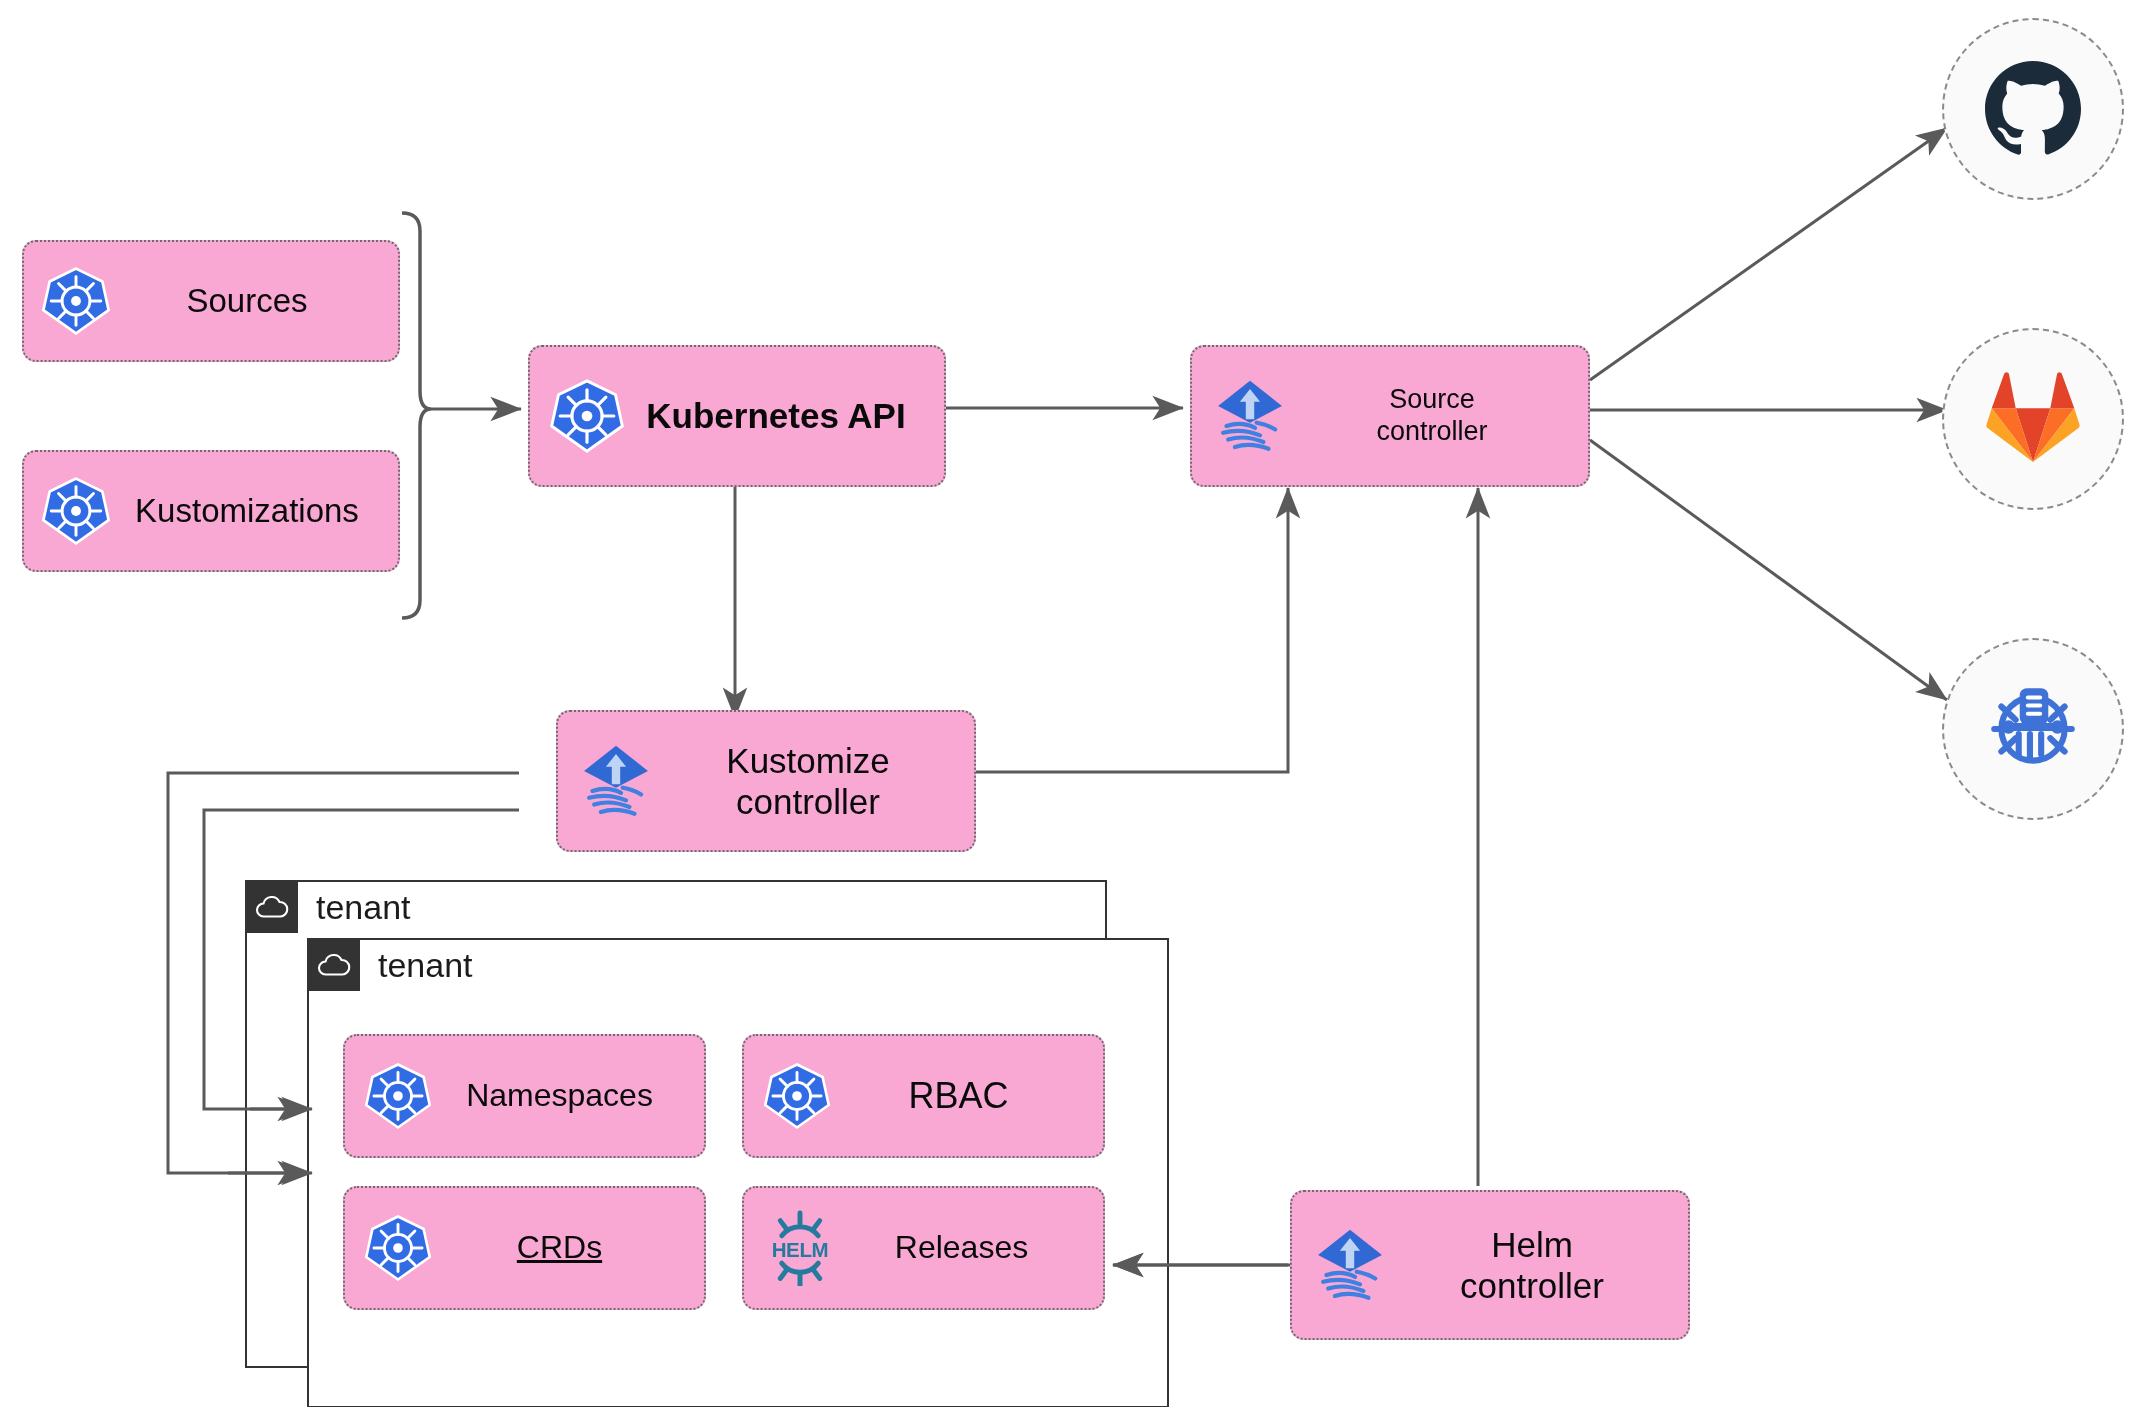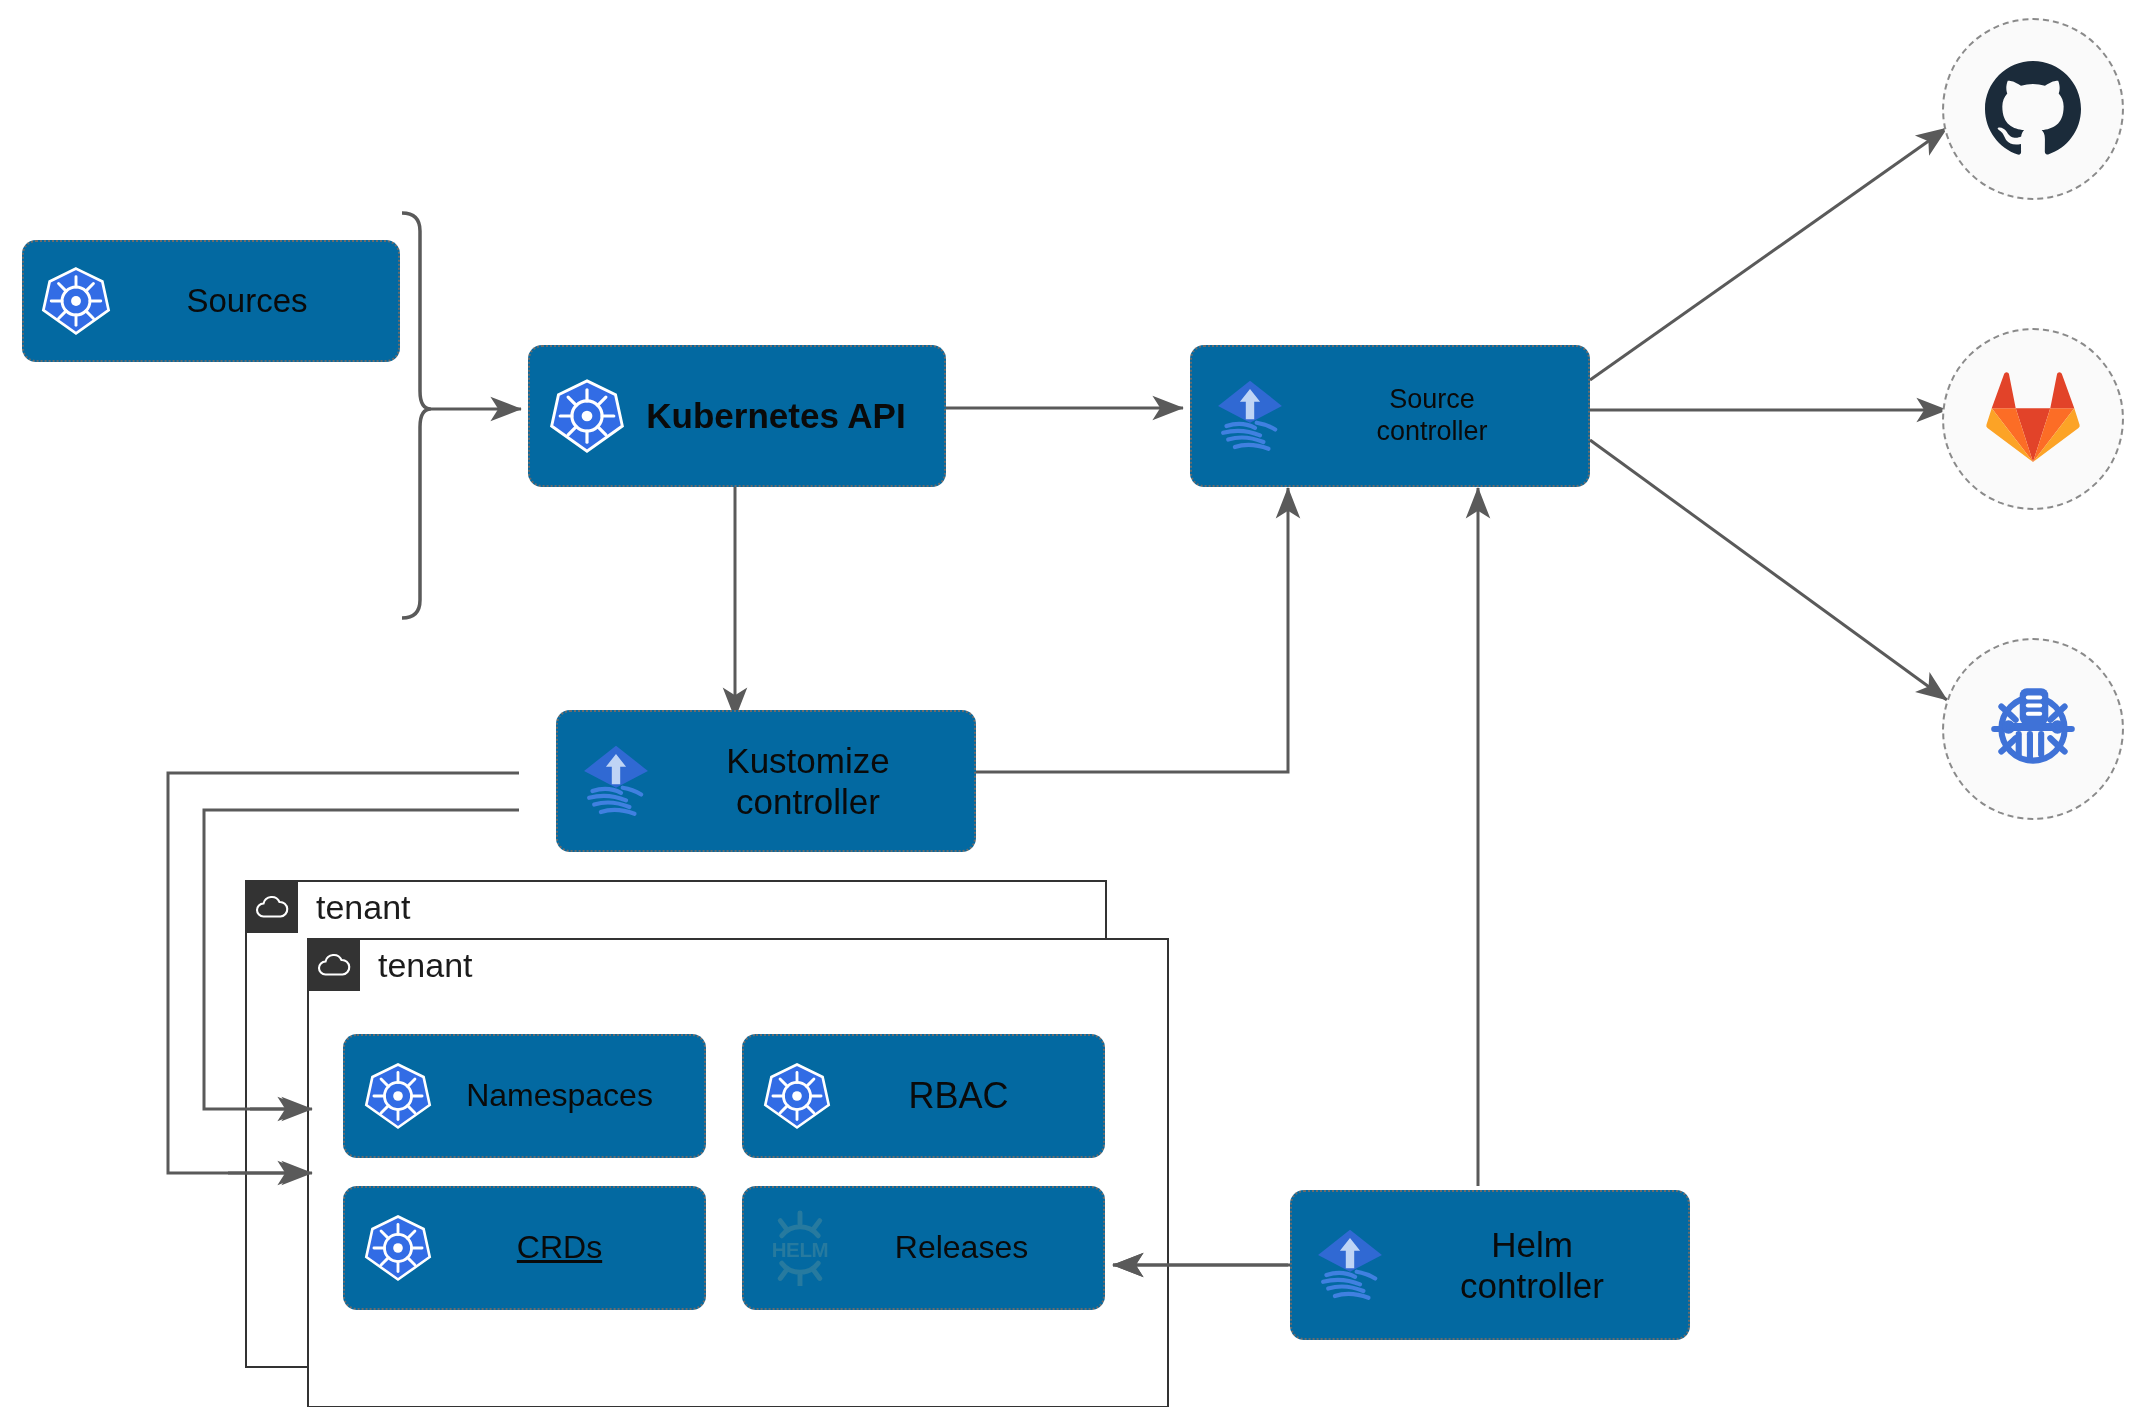--- a/index.html
+++ b/index.html
@@ -15,21 +15,21 @@
     position: relative;
     width: 2144px;
     height: 1407px;
     background: #ffffff;
     overflow: hidden;
   }
   
   .node {
     position: absolute;
     box-sizing: border-box;
-    background: #0369a1;
+    background: #f9a8d4;
     border: 2.5px dotted #6b6b6b;
     border-radius: 14px;
     display: flex;
     align-items: center;
     z-index: 5;
     justify-content: center;
   }
   .node .ico {
     flex: 0 0 auto;
     display: flex;
@@ -160,20 +160,40 @@
           <path d="M40.8 40.8 L47.5 47.5"></path>
           <path d="M23.2 40.8 L16.5 47.5"></path>
           <path d="M40.8 23.2 L47.5 16.5"></path>
         </g>
         <circle cx="32" cy="32" r="4.4" fill="#ffffff"></circle>
       </svg>
     </span>
     <span class="lbl" style="font-size:33px;">Sources</span>
   </div>
 
+  <div class="node" style="left:22px; top:450px; width:378px; height:122px; padding:0 16px;">
+    <span class="ico">
+      <svg width="72" height="72" viewBox="0 0 64 64">
+        <path d="M32 3.2 L55.4 14.6 L61 40.2 L32 60.8 L3 40.2 L8.6 14.6 Z" fill="#326CE5" stroke="#ffffff" stroke-width="2.4"></path>
+        <g fill="none" stroke="#ffffff" stroke-width="2.6" stroke-linecap="round">
+          <circle cx="32" cy="32" r="12.4"></circle>
+          <path d="M32 19.6 L32 10.5"></path>
+            <path d="M32 44.4 L32 53.5"></path>
+          <path d="M19.6 32 L10 32"></path>
+            <path d="M44.4 32 L54 32"></path>
+          <path d="M23.2 23.2 L16.5 16.5"></path>
+            <path d="M40.8 40.8 L47.5 47.5"></path>
+          <path d="M23.2 40.8 L16.5 47.5"></path>
+            <path d="M40.8 23.2 L47.5 16.5"></path>
+        </g>
+        <circle cx="32" cy="32" r="4.4" fill="#ffffff"></circle>
+      </svg>
+    </span>
+    <span class="lbl" style="font-size:33px;">Kustomizations</span>
+  </div>
 
   <div class="node" style="left:528px; top:345px; width:418px; height:142px; padding:0 18px;">
     <span class="ico">
       <svg width="78" height="78" viewBox="0 0 64 64">
         <path d="M32 3.2 L55.4 14.6 L61 40.2 L32 60.8 L3 40.2 L8.6 14.6 Z" fill="#326CE5" stroke="#ffffff" stroke-width="2.4"></path>
         <g fill="none" stroke="#ffffff" stroke-width="2.6" stroke-linecap="round">
           <circle cx="32" cy="32" r="12.4"></circle>
           <path d="M32 19.6 L32 10.5"></path>
             <path d="M32 44.4 L32 53.5"></path>
           <path d="M19.6 32 L10 32"></path>

